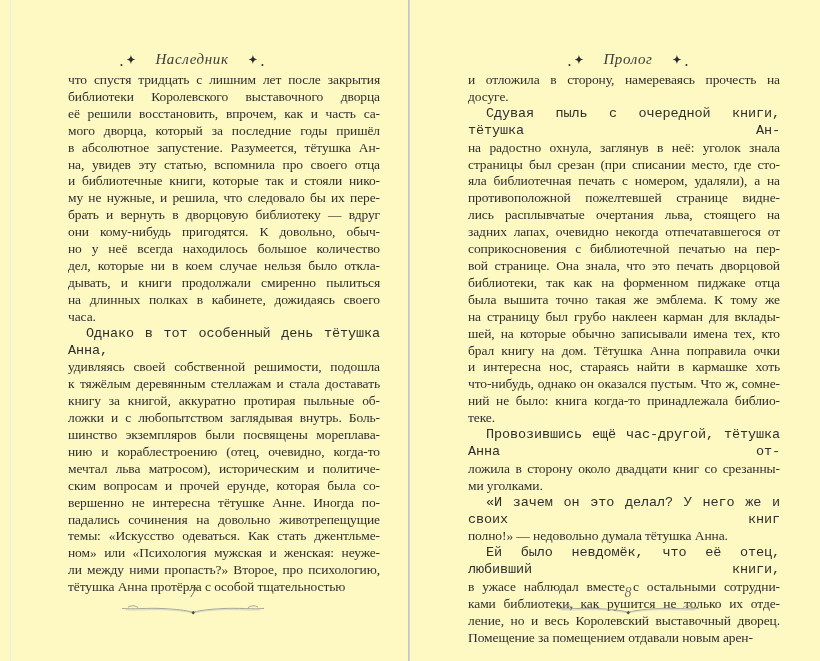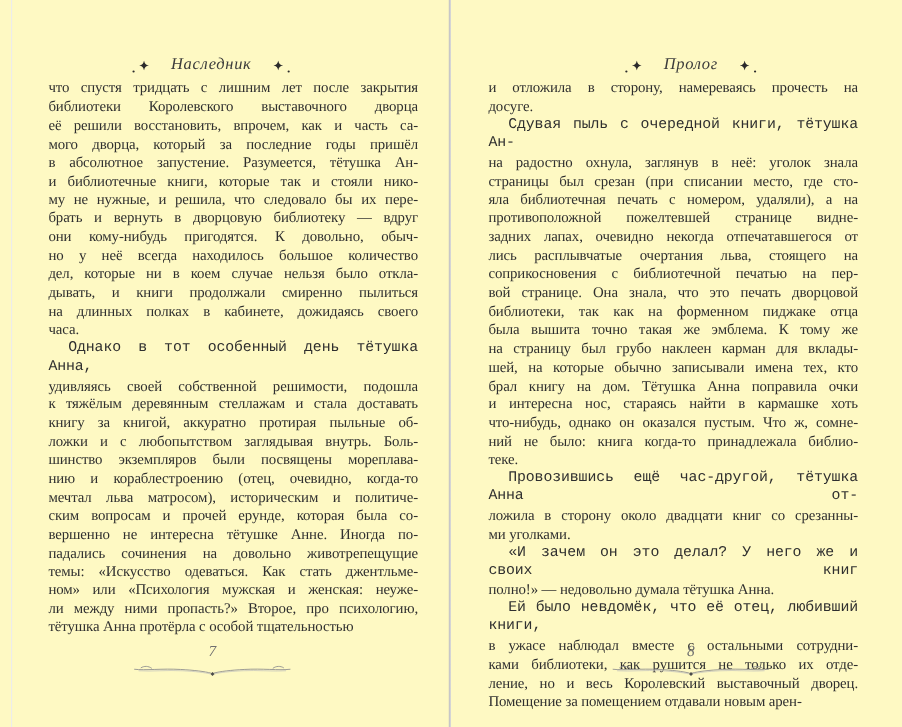--- a/index.html
+++ b/index.html
@@ -60,20 +60,21 @@
     font-size: 13.5px;
     line-height: 16.9px;
     letter-spacing: -0.1px;
     color: #2f2f2f;
   }
   .body-left  { left: 44px; }
   .body-right { left: 444px; }
   .line {
     text-align: justify;
     text-align-last: justify;
+    margin-left: 24px;
   }
   .line.last { text-align-last: start; }
   .line.indent { text-indent: 18px; font-family: Liberation Mono, monospace; }
   .page-footer {
     position: absolute;
     top: 585px;
     transform: translateX(-50%);
     text-align: center;
   }
   .page-number {
@@ -103,20 +104,21 @@
     </svg>
     <span class="orn-dot right-dot"></span>
   </header>
 
   <div class="body-text body-left">
       <div class="line">что спустя тридцать с лишним лет после закрытия</div>
       <div class="line">библиотеки Королевского выставочного дворца</div>
       <div class="line">её решили восстановить, впрочем, как и часть са-</div>
       <div class="line">мого дворца, который за последние годы пришёл</div>
       <div class="line">в абсолютное запустение. Разумеется, тётушка Ан-</div>
+      <div class="line">на, увидев эту статью, вспомнила про своего отца</div>
       <div class="line">и библиотечные книги, которые так и стояли нико-</div>
       <div class="line">му не нужные, и решила, что следовало бы их пере-</div>
       <div class="line">брать и вернуть в дворцовую библиотеку — вдруг</div>
       <div class="line">они кому-нибудь пригодятся. К довольно, обыч-</div>
       <div class="line">но у неё всегда находилось большое количество</div>
       <div class="line">дел, которые ни в коем случае нельзя было откла-</div>
       <div class="line">дывать, и книги продолжали смиренно пылиться</div>
       <div class="line">на длинных полках в кабинете, дожидаясь своего</div>
       <div class="line last">часа.</div>
       <div class="line indent">Однако в тот особенный день тётушка Анна,</div>
@@ -166,22 +168,22 @@
   </header>
 
   <div class="body-text body-right">
       <div class="line">и отложила в сторону, намереваясь прочесть на</div>
       <div class="line last">досуге.</div>
       <div class="line indent">Сдувая пыль с очередной книги, тётушка Ан-</div>
       <div class="line">на радостно охнула, заглянув в неё: уголок знала</div>
       <div class="line">страницы был срезан (при списании место, где сто-</div>
       <div class="line">яла библиотечная печать с номером, удаляли), а на</div>
       <div class="line">противоположной пожелтевшей странице видне-</div>
+      <div class="line">лись расплывчатые очертания льва, стоящего на</div>
       <div class="line">задних лапах, очевидно некогда отпечатавшегося от</div>
-      <div class="line">лись расплывчатые очертания льва, стоящего на</div>
       <div class="line">соприкосновения с библиотечной печатью на пер-</div>
       <div class="line">вой странице. Она знала, что это печать дворцовой</div>
       <div class="line">библиотеки, так как на форменном пиджаке отца</div>
       <div class="line">была вышита точно такая же эмблема. К тому же</div>
       <div class="line">на страницу был грубо наклеен карман для вклады-</div>
       <div class="line">шей, на которые обычно записывали имена тех, кто</div>
       <div class="line">брал книгу на дом. Тётушка Анна поправила очки</div>
       <div class="line">и интересна нос, стараясь найти в кармашке хоть</div>
       <div class="line">что-нибудь, однако он оказался пустым. Что ж, сомне-</div>
       <div class="line">ний не было: книга когда-то принадлежала библио-</div>

